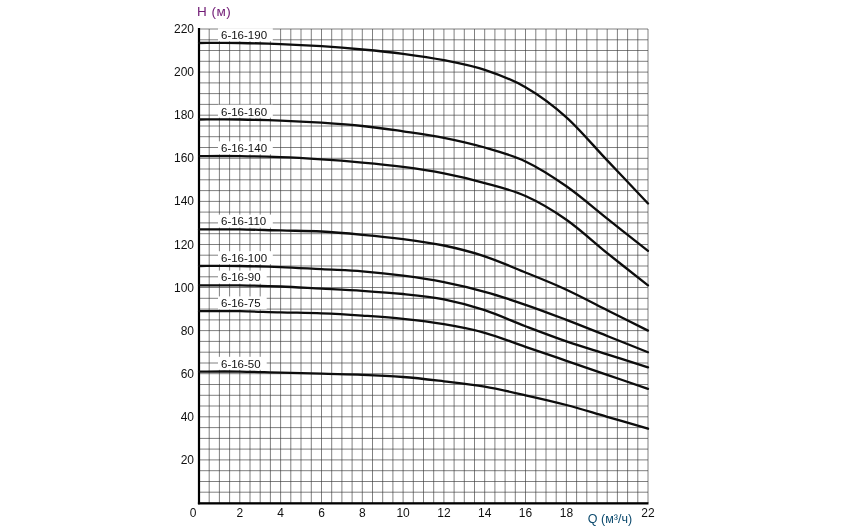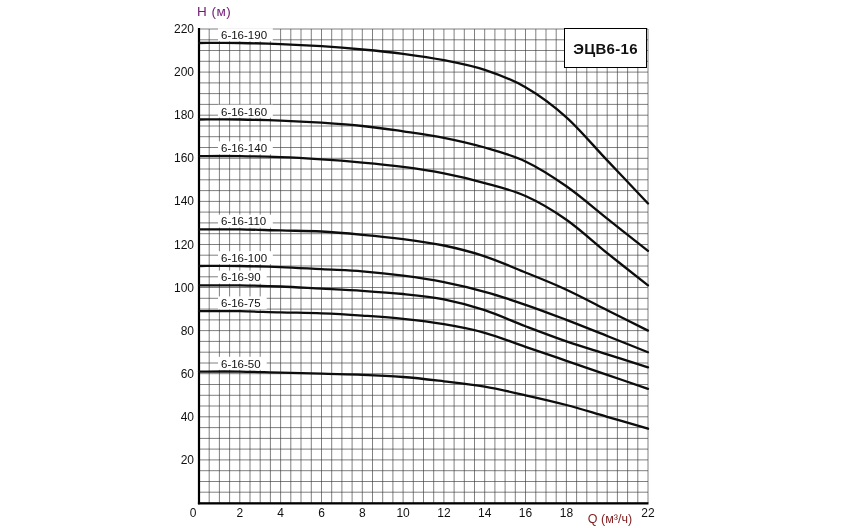--- a/index.html
+++ b/index.html
@@ -5,21 +5,21 @@
   html,body{margin:0;padding:0;background:#ffffff;}
   body{width:853px;height:528px;font-family:"Liberation Sans",sans-serif;-webkit-font-smoothing:antialiased;}
   .stage{position:relative;width:853px;height:528px;background:#ffffff;overflow:hidden;}
   .stage svg{position:absolute;left:0;top:0;}
   .ylabel{
     position:absolute;left:197px;top:4px;
     font-size:13.5px;color:#701a75;letter-spacing:.5px;white-space:nowrap;
   }
   .xlabel{
     position:absolute;left:610px;top:512px;transform:translateX(-50%);
-    font-size:12.5px;color:#7f1d1d;white-space:nowrap;
+    font-size:12.5px;color:#0c4a6e;white-space:nowrap;
   }
   .titlebox{
     position:absolute;left:564px;top:28px;width:83px;height:40px;
     box-sizing:border-box;border:1.6px solid #000;background:#ffffff;
     display:flex;align-items:center;justify-content:center;
   }
   .titlebox span{font-size:15px;font-weight:700;color:#111;letter-spacing:.3px;}
 </style>
 </head>
 <body>
@@ -186,16 +186,13 @@
         <text text-anchor="end" x="194" y="248.5">120</text>
         <text text-anchor="end" x="194" y="205.4">140</text>
         <text text-anchor="end" x="194" y="162.3">160</text>
         <text text-anchor="end" x="194" y="119.2">180</text>
         <text text-anchor="end" x="194" y="76.1">200</text>
         <text text-anchor="end" x="194" y="33.0">220</text>
       </g>
     </svg>
   <div class="ylabel">H (м)</div>
   <div class="xlabel">Q (м³/ч)</div>
-  <div class="titlebox">
-    <span>ЭЦВ6-16</span>
-  </div>
 </div>
 
 </body></html>

